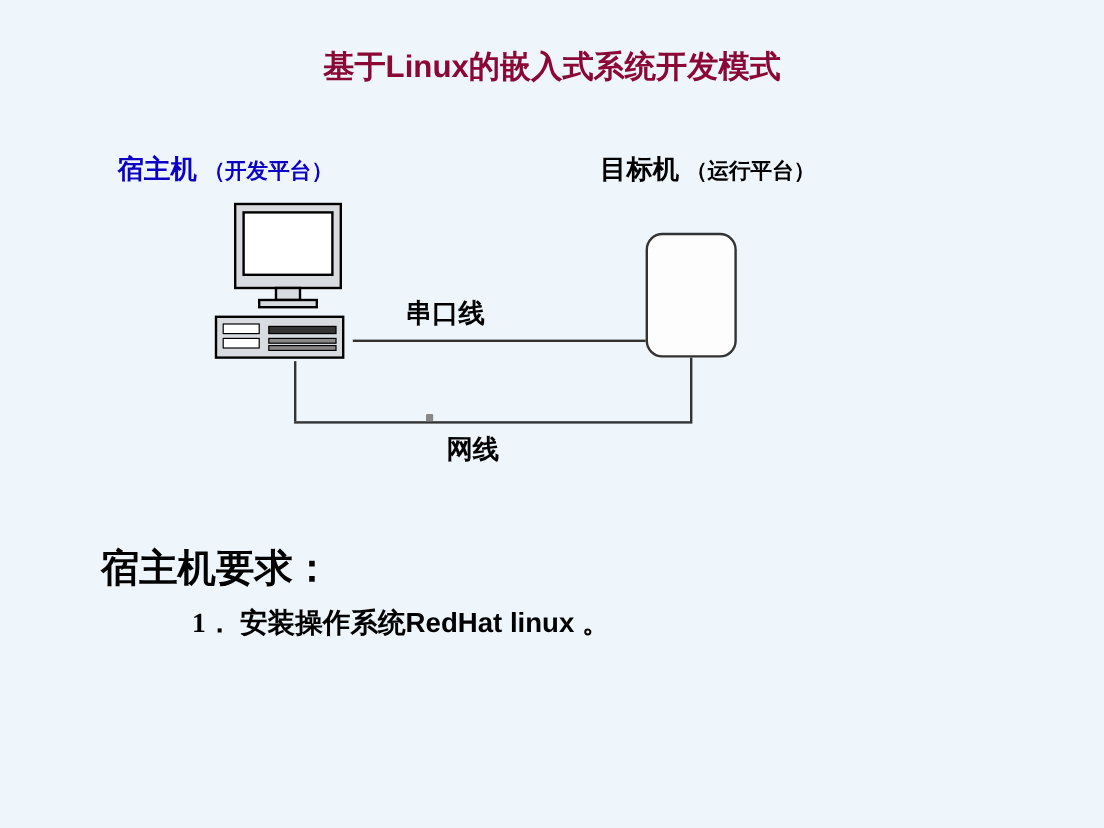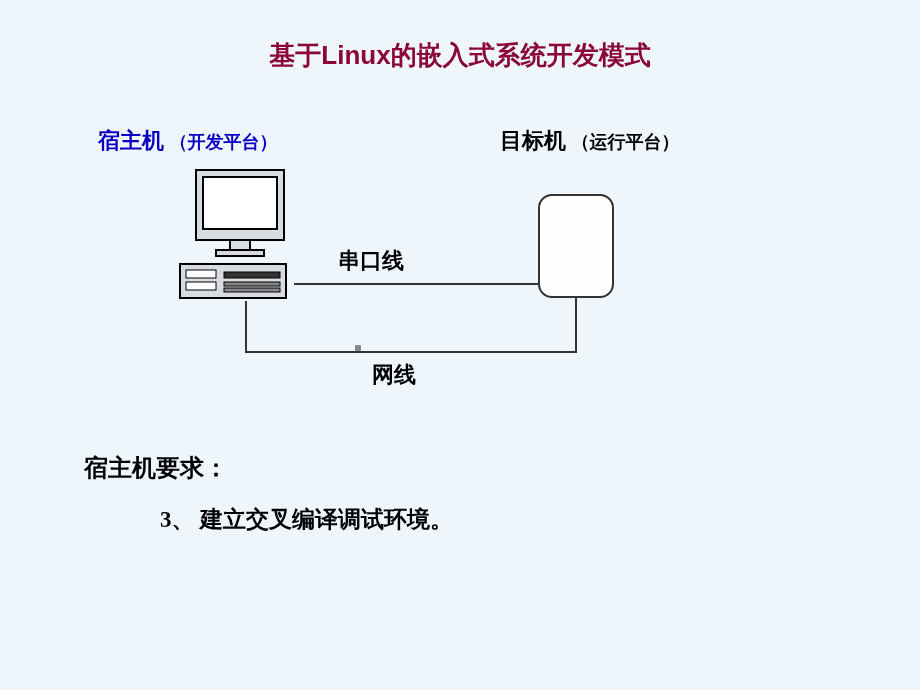--- a/index.html
+++ b/index.html
@@ -113,21 +113,21 @@
     top: 192px;
     font-size: 22px;
     font-weight: bold;
     color: #000000;
     font-family: "SimHei", "黑体", sans-serif;
   }
   .req-title {
     position: absolute;
     top: 452px;
     left: 84px;
-    font-size: 24px;
+    font-size: 32px;
     font-weight: bold;
     color: #000;
     font-family: Liberation Sans, sans-serif;
   }
   .req-list {
     position: absolute;
     top: 498px;
     left: 160px;
     font-size: 23px;
     font-weight: bold;
@@ -195,15 +195,15 @@
   <div class="net-line-down2"></div>
   <div class="net-text">网线</div>
 </div>
 
 <div class="dot-center"></div>
 
 <div class="req-title">宿主机要求：</div>
 
 <div class="req-list">
   <div class="req-row">
-    <span class="req-num">3、</span><span>建立交叉编译调试环境。</span>
+    <span class="req-num">1．</span><span>安装操作系统RedHat linux 。</span>
   </div>
 </div>
 
 </body></html>

